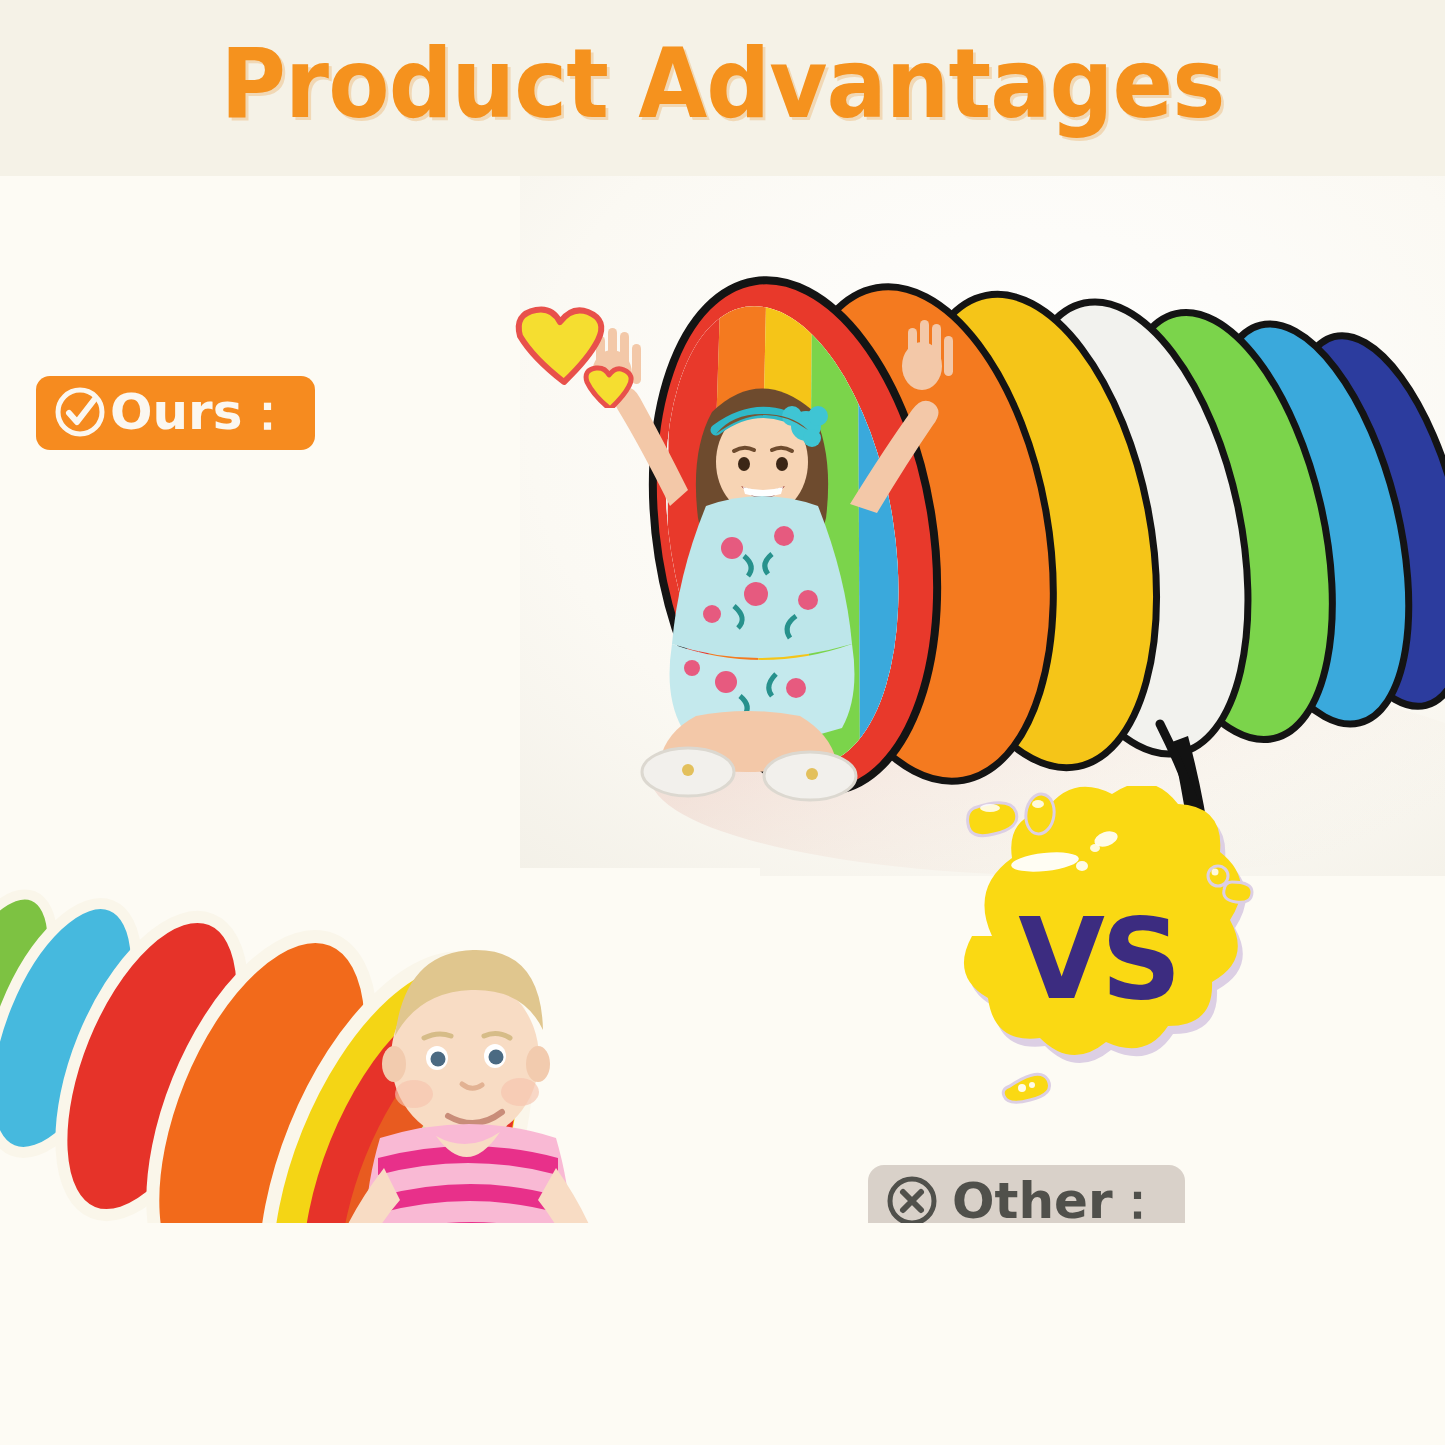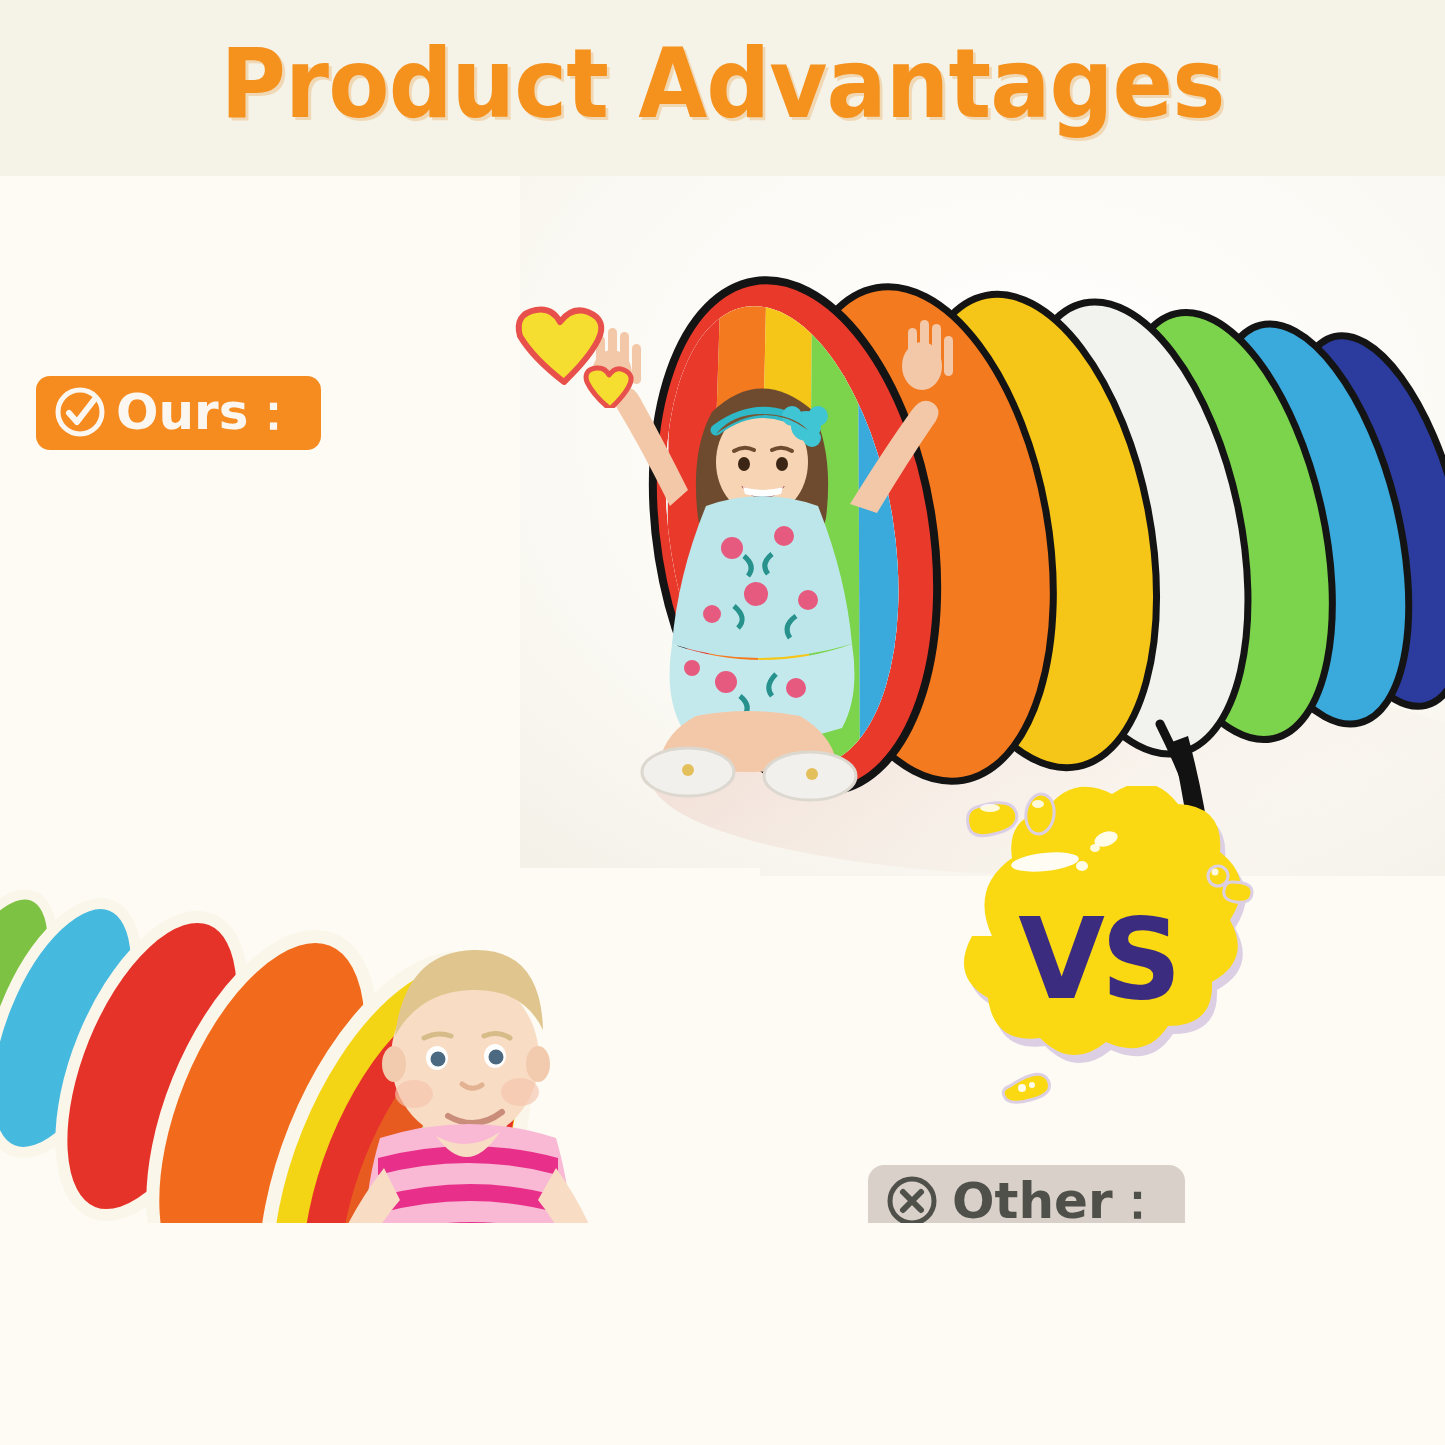--- a/index.html
+++ b/index.html
@@ -61,21 +61,21 @@
   .tunnel-top { position:absolute; left:0; top:0; width:925px; height:700px; }
 
   
   .hearts { position:absolute; left:505px; top:298px; width:130px; height:110px; }
 
   
   .ours-block { position:absolute; left:36px; top:376px; width:560px; }
   .badge-ours {
     display:inline-flex;
     align-items:center;
-    gap:8px;
+    gap:2px;
     background:#F68B1F;
     border-radius:14px;
     padding:8px 22px 10px 16px;
   }
   .badge-ours .badge-label {
     font-family:"DejaVu Sans", sans-serif;
     font-size:50px;
     font-weight:bold;
     color:#FBF7F0;
     line-height:1;

